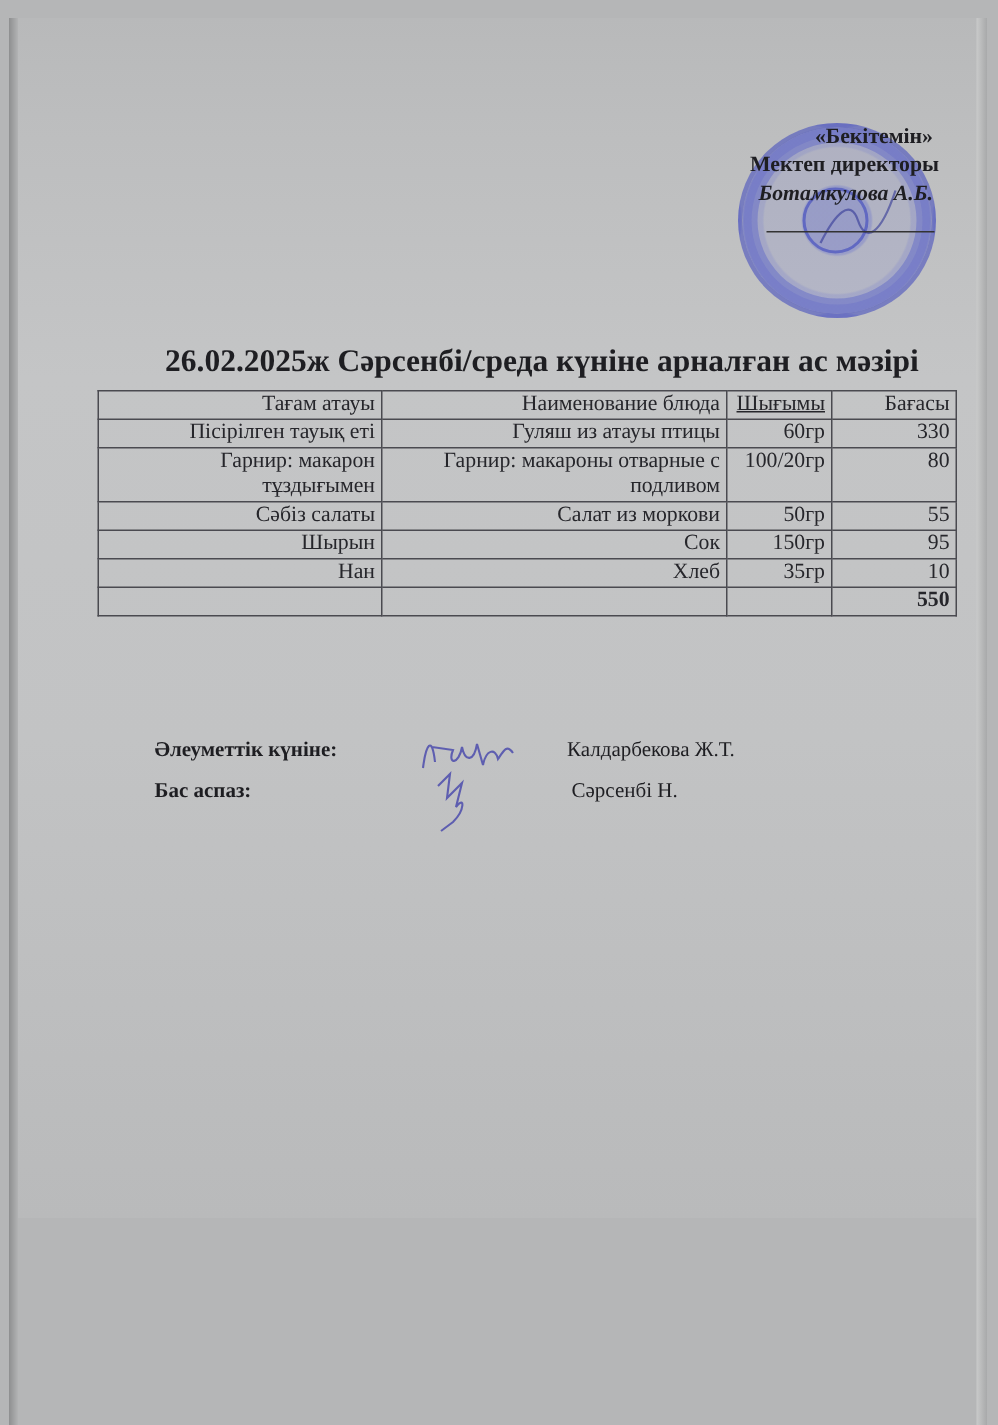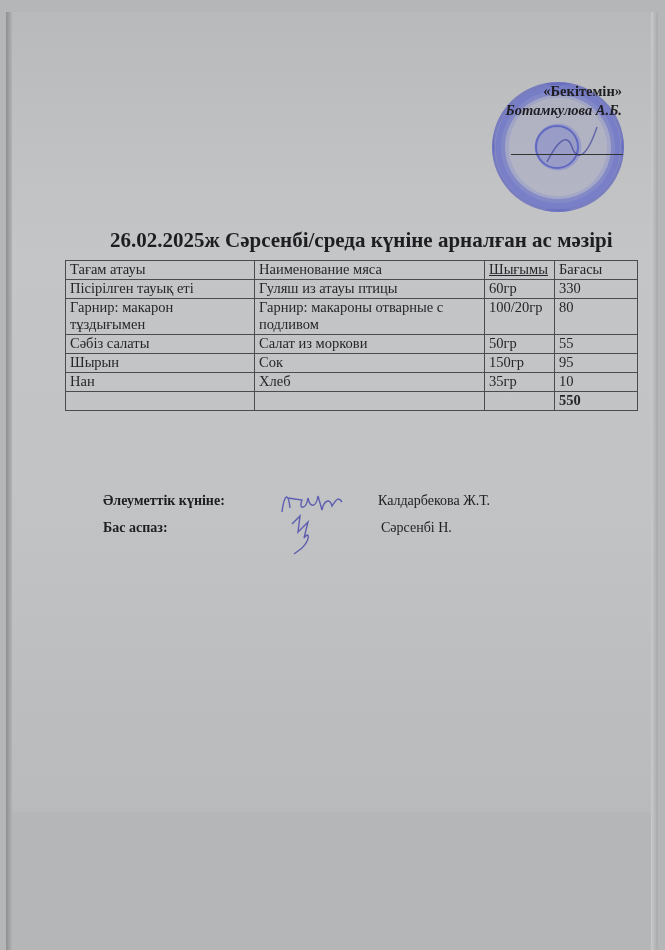--- a/index.html
+++ b/index.html
@@ -55,20 +55,21 @@
       position: absolute; left: 59px; top: 248px;
       border-collapse: collapse;
       font-size: 14.5px; line-height: 17px;
       color: #26262b;
     }
     table.menu td {
       border: 1px solid #4a4a50;
       padding: 0 4px;
       vertical-align: top;
       height: 18px;
+      text-align: right;
     }
     table.menu td.c1 { width: 180px; }
     table.menu td.c2 { width: 221px; }
     table.menu td.c3 { width: 61px; text-decoration: underline; }
     table.menu td.c4 { width: 74px; font-family: Liberation Serif, serif; }
     table.menu tr.tall td { height: 35px; }
     table.menu td.total { font-weight: bold; }
     .sig-row {
       position: absolute; font-size: 14px; white-space: nowrap;
     }
@@ -86,34 +87,35 @@
 <div class="page">
   <div class="page-edge-left"></div>
   <div class="page-edge-right"></div>
 
   <div class="stamp">
     <div class="stamp-emblem"></div>
   </div>
 
   <div class="approval">
     <div class="line1">«Бекітемін»</div>
+    <div class="line2">Мектеп директоры</div>
     <div class="line3">Ботамкулова А.Б.</div>
   </div>
   <div class="sign-line"></div>
   <svg class="scribble" style="left:536px;top:110px" width="60" height="50">
     <path d="M5 40 C15 20, 25 10, 30 25 S45 35, 55 5" stroke="rgba(50,55,150,0.6)" stroke-width="1.5" fill="none"></path>
   </svg>
 
   <div class="title">26.02.2025ж Сәрсенбі/среда күніне арналған ас мәзірі</div>
 
   <table class="menu">
     <tbody>
         <tr>
       <td class="c1">Тағам атауы</td>
-      <td class="c2">Наименование мяса</td>
+      <td class="c2">Наименование блюда</td>
       <td class="c3">Шығымы</td>
       <td class="c4">Бағасы</td>
     </tr>
     <tr>
       <td>Пісірілген тауық еті</td>
       <td>Гуляш из атауы птицы</td>
       <td>60гр</td>
       <td>330</td>
     </tr>
     <tr class="tall">

